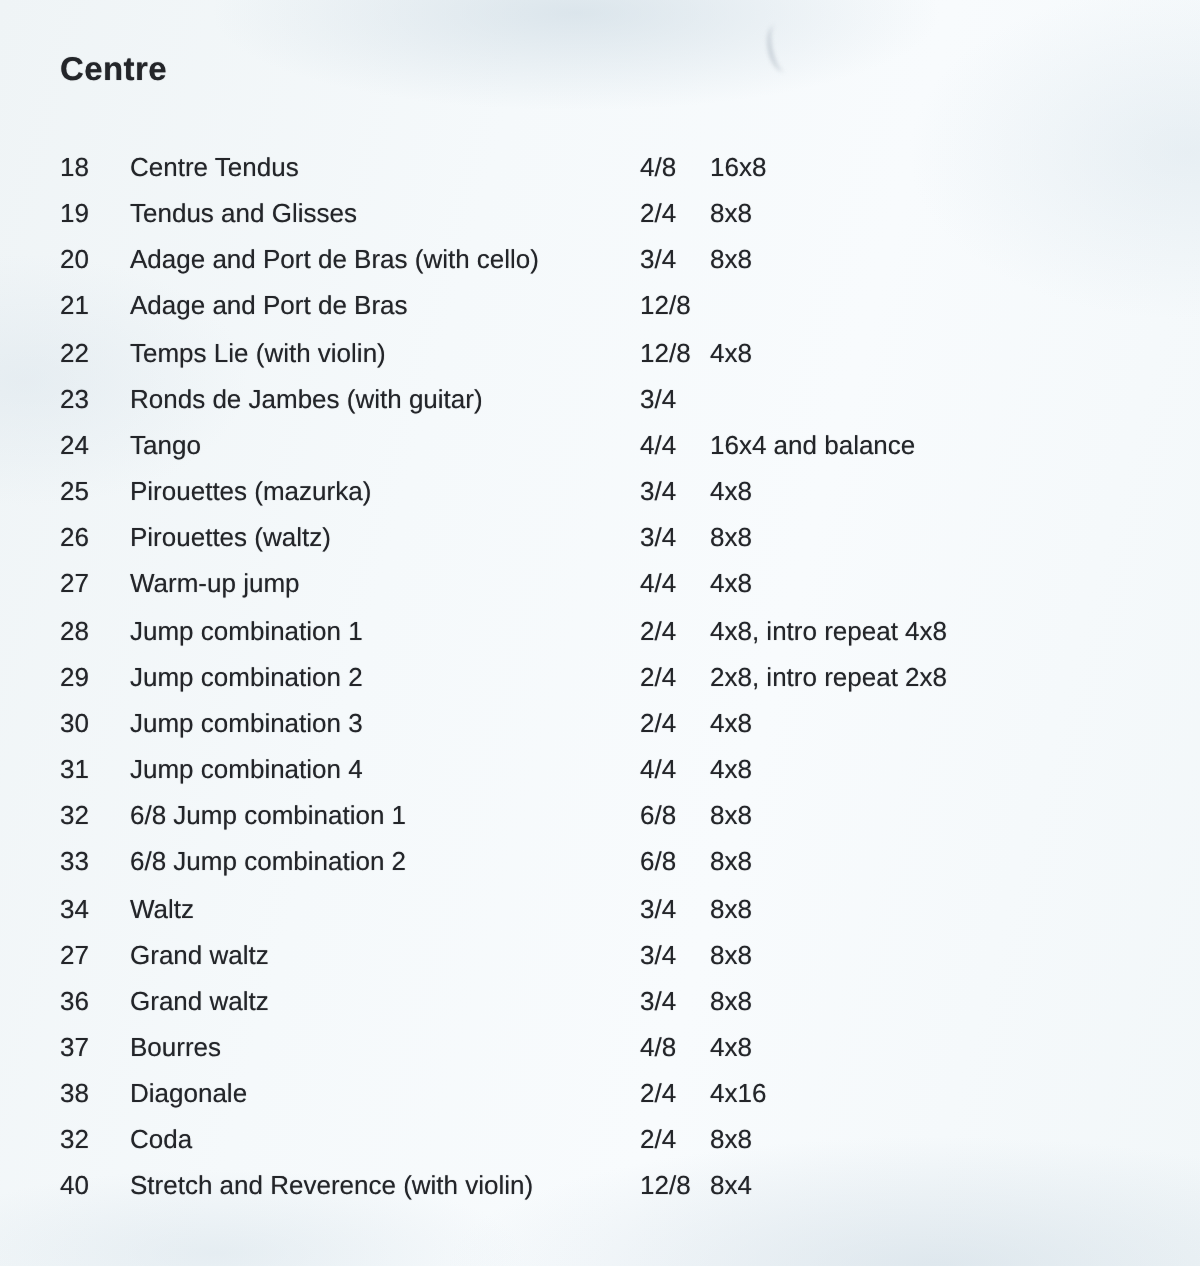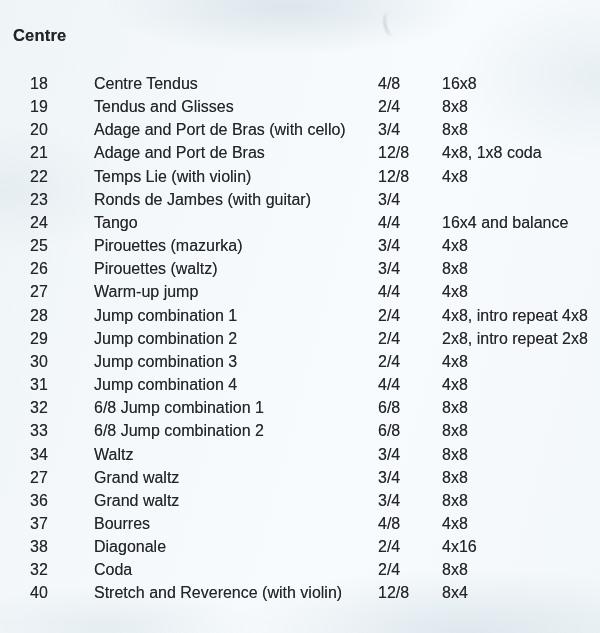--- a/index.html
+++ b/index.html
@@ -26,40 +26,39 @@
     position: absolute;
     left: 384px; top: 12px;
     width: 10px; height: 24px;
     border-left: 2px solid rgba(125, 140, 155, 0.38);
     border-radius: 60% 40% 50% 50%;
     transform: rotate(-14deg);
     filter: blur(1.1px);
   }
   .heading {
     position: absolute;
-    left: 13px; top: 26px;
+    left: 30px; top: 26px;
     margin: 0;
     font-size: 16.5px;
     font-weight: 700;
     letter-spacing: 0.2px;
     text-shadow: 0 0 0.5px rgba(35,37,41,0.65);
   }
   .tracks {
     position: absolute;
     left: 30px; top: 72px;
     width: 560px;
   }
   .row {
     display: grid;
     grid-template-columns: 35px 255px 35px auto;
     line-height: 23.15px;
-    font-size: 16px;
+    font-size: 13px;
     white-space: nowrap;
     text-shadow: 0 0 0.45px rgba(35,37,41,0.55);
-    gap: 29px;
   }
   .row span { display: block; }
 </style>
 </head>
 <body>
 
 <div class="page">
   <div class="smudge"></div>
   <h1 class="heading">Centre</h1>
   <div class="tracks">
@@ -78,21 +77,20 @@
       <div class="row">
         <span class="num">20</span>
         <span class="title">Adage and Port de Bras (with cello)</span>
         <span class="time">3/4</span>
         <span class="counts">8x8</span>
       </div>
       <div class="row">
         <span class="num">21</span>
         <span class="title">Adage and Port de Bras</span>
         <span class="time">12/8</span>
-        <span class="counts">4x8, 1x8 coda</span>
       </div>
       <div class="row">
         <span class="num">22</span>
         <span class="title">Temps Lie (with violin)</span>
         <span class="time">12/8</span>
         <span class="counts">4x8</span>
       </div>
       <div class="row">
         <span class="num">23</span>
         <span class="title">Ronds de Jambes (with guitar)</span>

